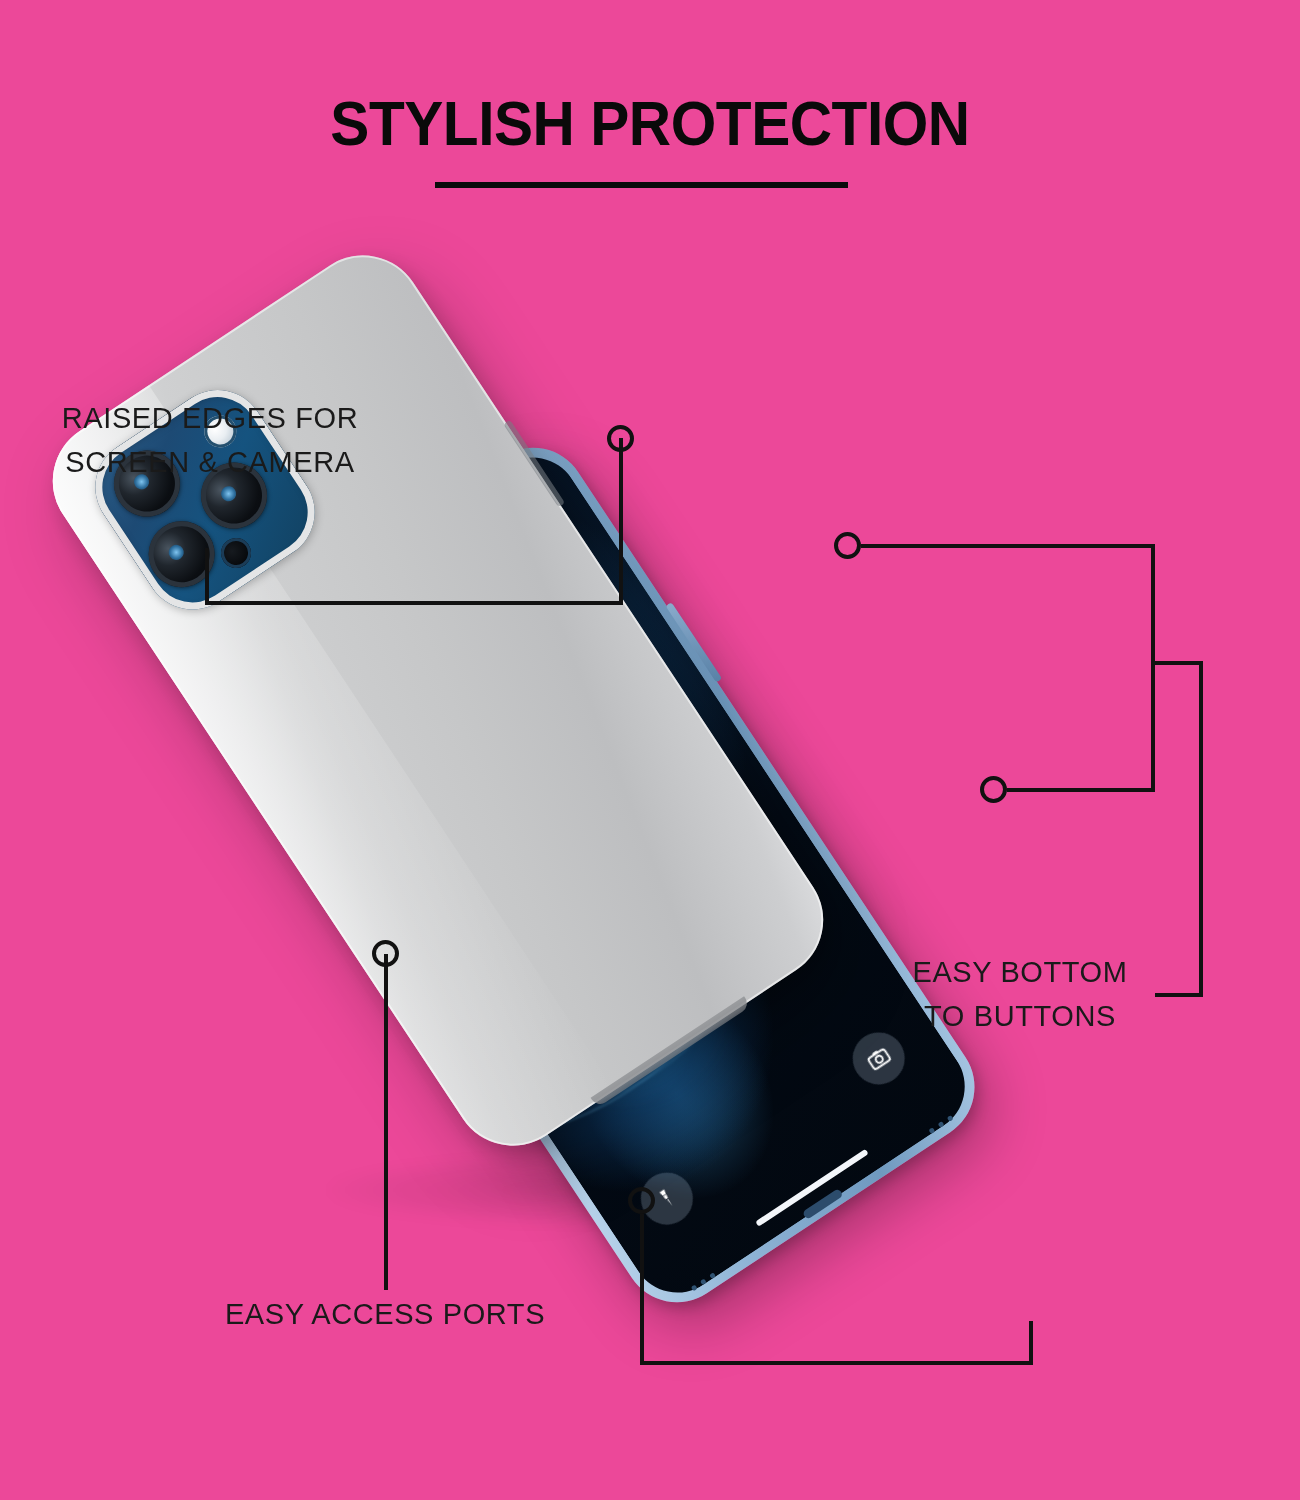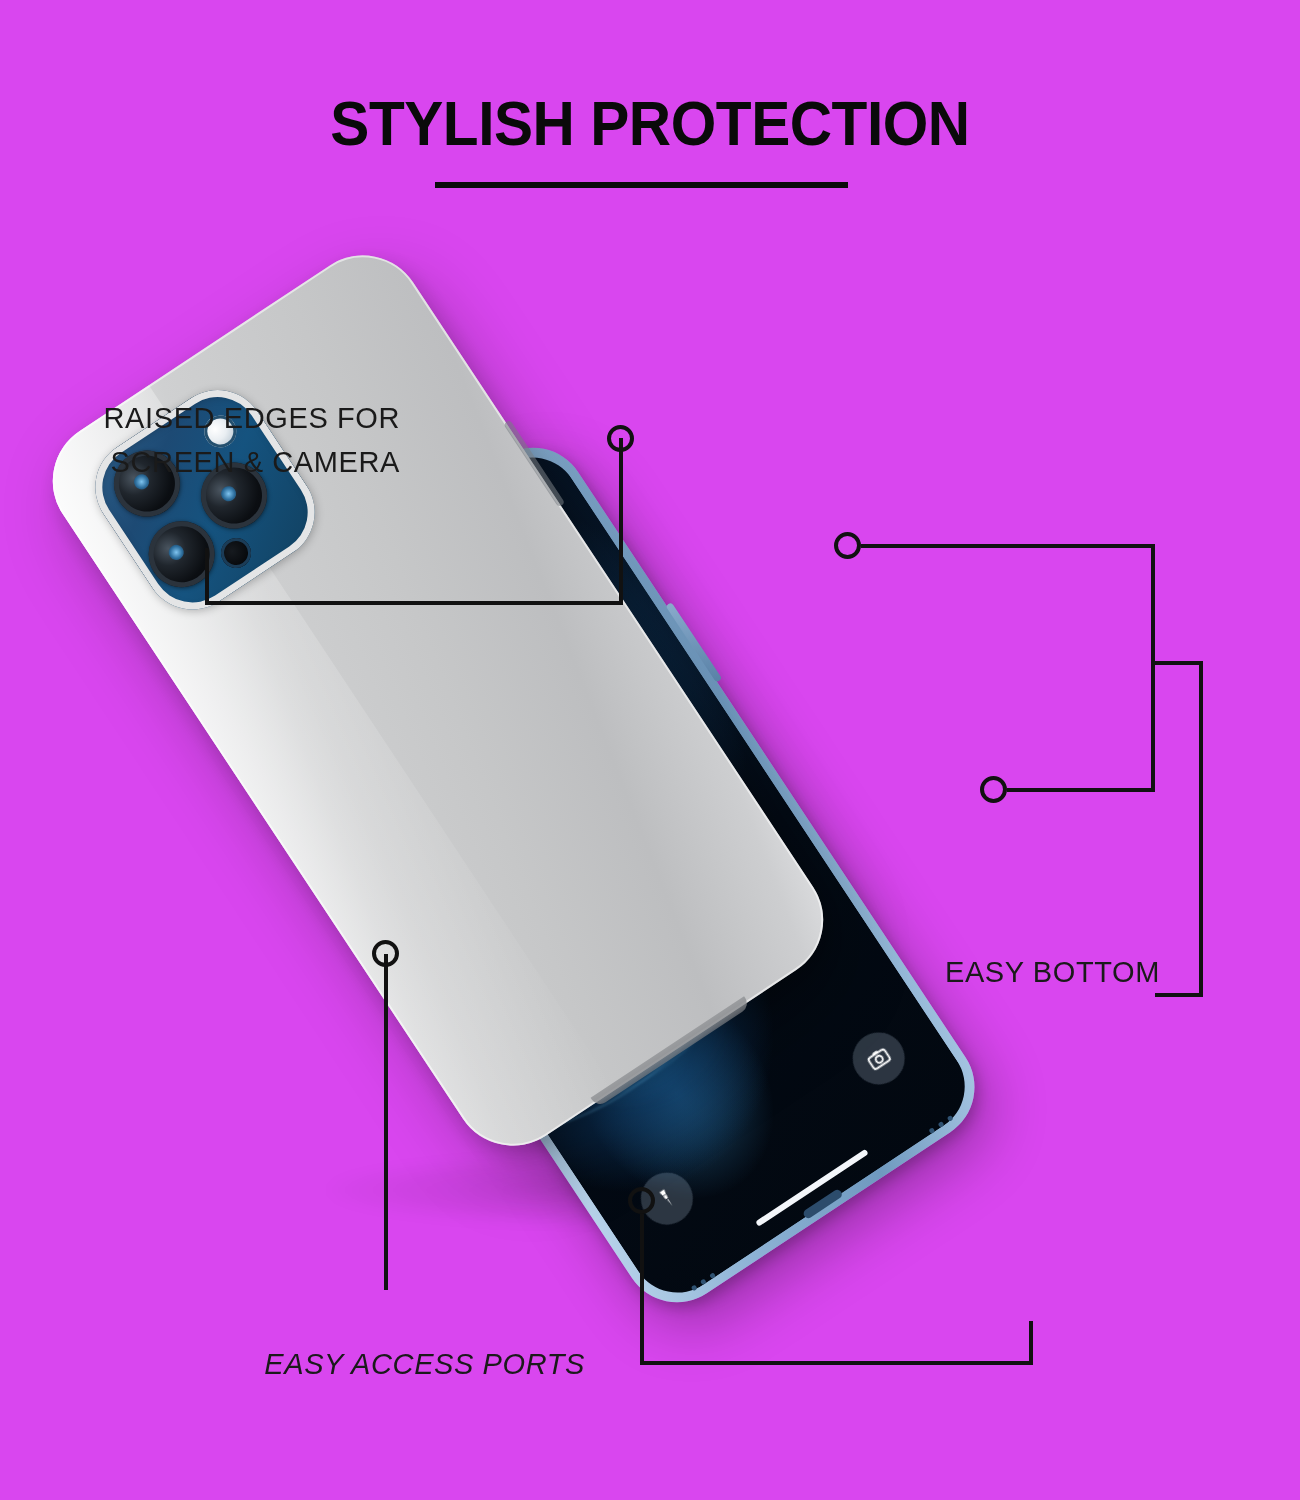--- a/index.html
+++ b/index.html
@@ -11,21 +11,21 @@
     height: 1500px;
     background: #f2f2f2;
     font-family: "Liberation Sans", sans-serif;
     overflow: hidden;
     position: relative;
   }
   #stage {
     position: relative;
     width: 1300px;
     height: 1500px;
-    background: #d946ef;
+    background: #ec4899;
   }
 
   
   .title {
     position: absolute;
     left: 0;
     top: 92px;
     width: 1300px;
     text-align: center;
     font-family: "Liberation Sans", sans-serif;
@@ -51,21 +51,21 @@
   .callout {
     position: absolute;
     font-family: "Liberation Sans", sans-serif;
     font-weight: 400;
     font-size: 29px;
     letter-spacing: 0.6px;
     color: #1a1a1a;
     line-height: 1.52;
     white-space: nowrap;
   }
-  .callout.center { text-align: right; }
+  .callout.center { text-align: center; }
 
   
   #leaders {
     position: absolute;
     left: 0; top: 0;
     width: 1300px; height: 1500px;
     pointer-events: none;
   }
 
   
@@ -498,22 +498,23 @@
   <div class="marker" style="left:372px; top:940px;"></div>
   <div class="marker" style="left:628px; top:1187px;"></div>
 
   <div class="callout center" style="left:20px; top:396px; width:380px;">
     <div>RAISED EDGES FOR</div>
     <div>SCREEN &amp; CAMERA</div>
   </div>
 
   <div class="callout center" style="left:880px; top:950px; width:280px;">
     <div>EASY BOTTOM</div>
+    <div>TO BUTTONS</div>
   </div>
 
   <div class="callout center" style="left:880px; top:1172px; width:310px;">
   </div>
 
-  <div class="callout center" style="left:185px; top:1342px; width:400px;font-style:italic;">
+  <div class="callout center" style="left:185px; top:1292px; width:400px;">
     <div>EASY ACCESS PORTS</div>
   </div>
 
 </div>
 
 </body></html>

